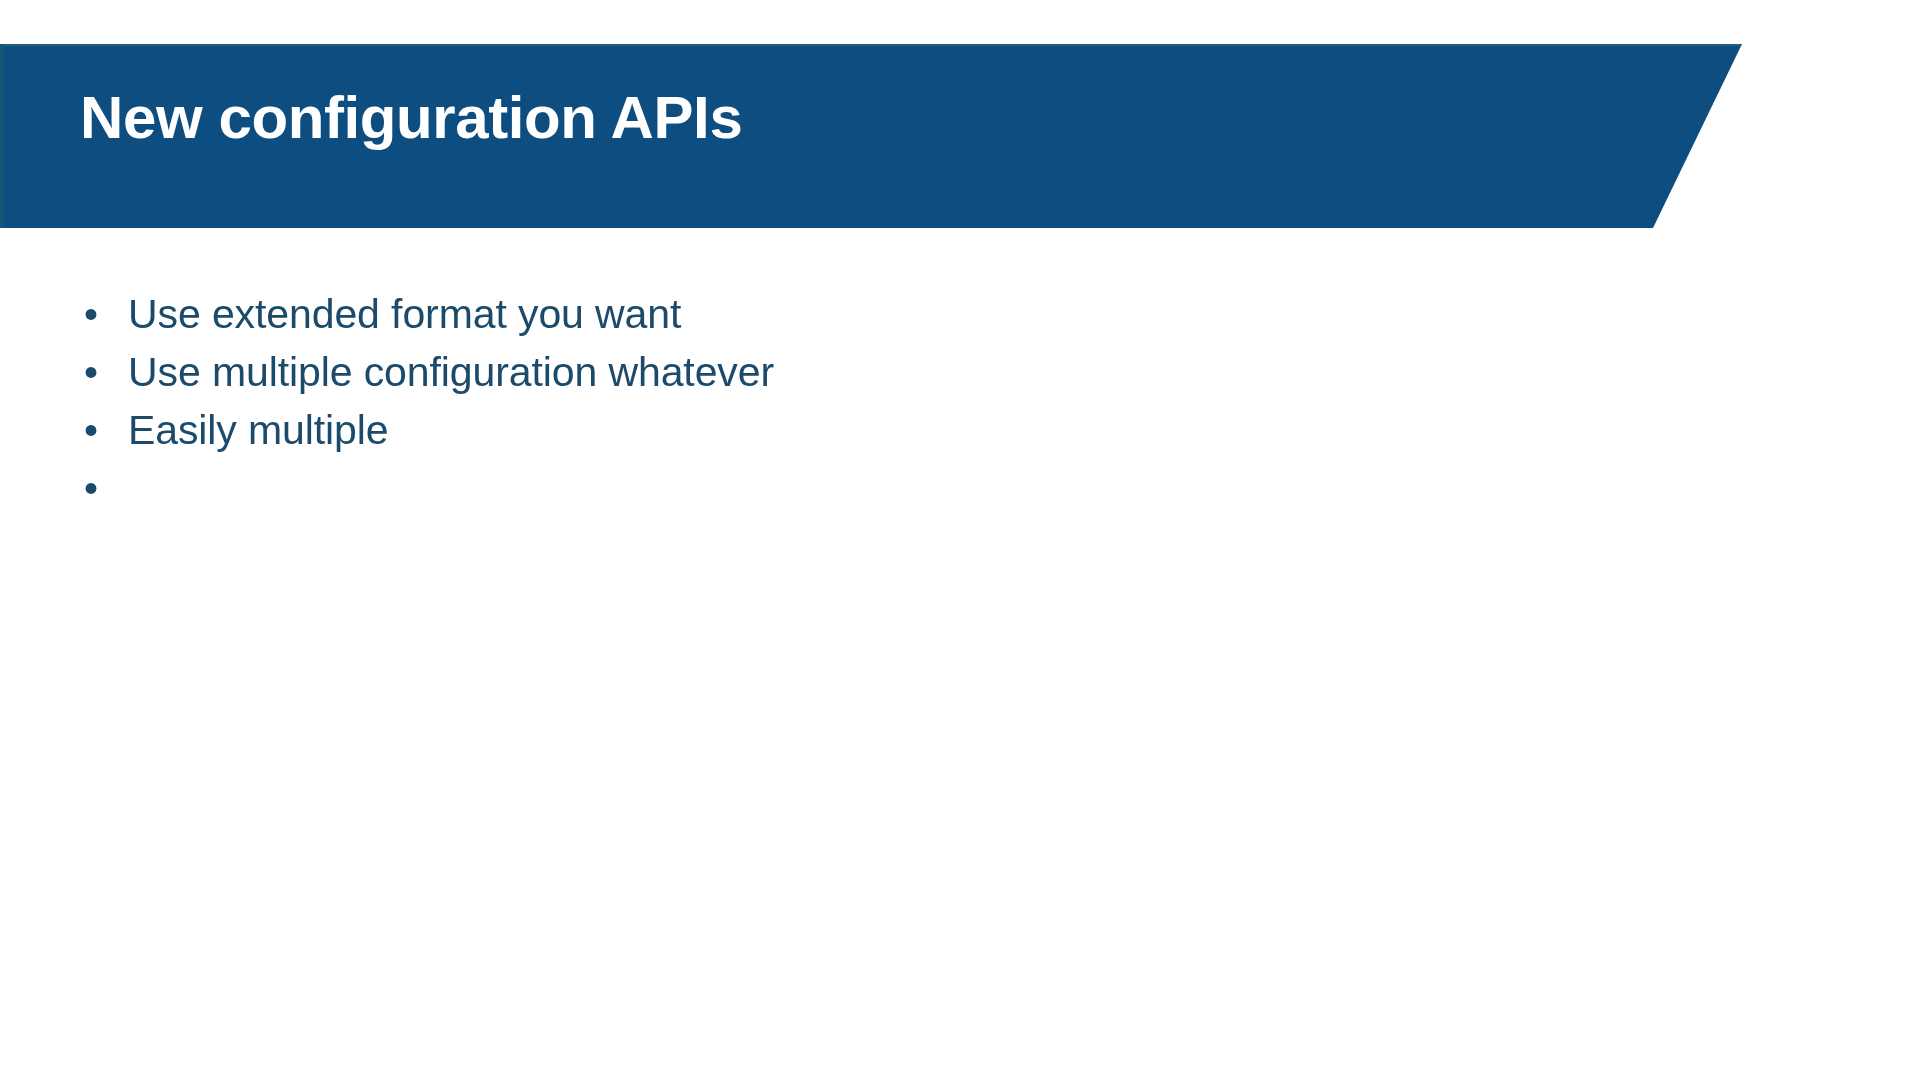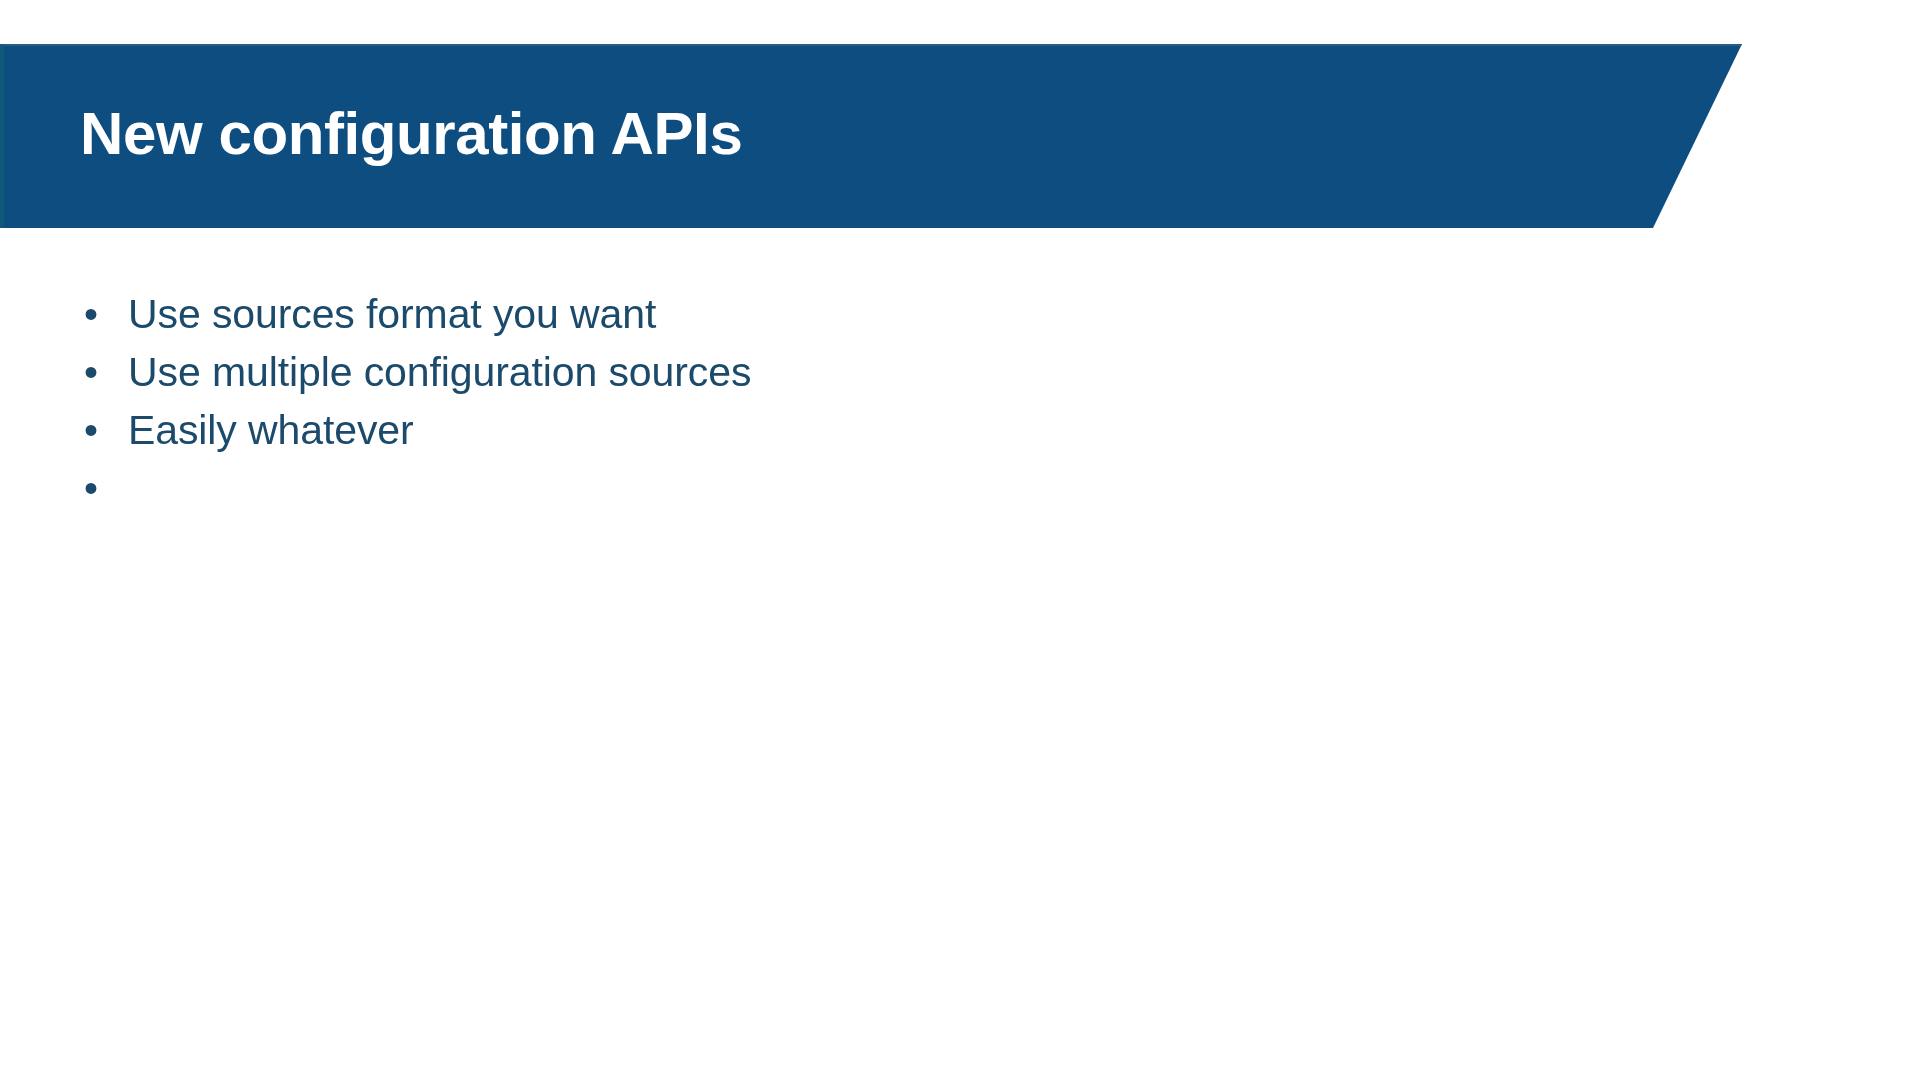--- a/index.html
+++ b/index.html
@@ -54,21 +54,21 @@
     width: 1742px;
     height: 2px;
     background: #2C5E7E;
     -webkit-clip-path: polygon(0 0, 1742px 0, 1741px 2px, 0 2px);
     clip-path: polygon(0 0, 1742px 0, 1741px 2px, 0 2px);
     opacity: 0.9;
   }
   .title-text {
     position: absolute;
     left: 80px;
-    top: 16px;
+    top: 0;
     height: 148px;
     display: flex;
     align-items: center;
     color: #ffffff;
     font-size: 60px;
     font-weight: bold;
     letter-spacing: -0.4px;
     line-height: 1.1;
     white-space: nowrap;
   }
@@ -113,31 +113,31 @@
     <div class="banner-shape"></div>
     <div class="banner-edge-top"></div>
     <div class="banner-edge-left"></div>
     <div class="title-text">New configuration APIs</div>
   </div>
 
   <div class="bullet-list">
 
     <div class="bullet-item">
       <span class="bullet-marker">•</span>
-      <span class="bullet-text">Use sources format you want</span>
+      <span class="bullet-text">Use extended format you want</span>
     </div>
 
     <div class="bullet-item">
       <span class="bullet-marker">•</span>
-      <span class="bullet-text">Use multiple configuration sources</span>
+      <span class="bullet-text">Use multiple configuration whatever</span>
     </div>
 
     <div class="bullet-item">
       <span class="bullet-marker">•</span>
-      <span class="bullet-text">Easily whatever</span>
+      <span class="bullet-text">Easily multiple</span>
     </div>
 
     <div class="bullet-item">
       <span class="bullet-marker">•</span>
     </div>
 
   </div>
 
 </div>
 

